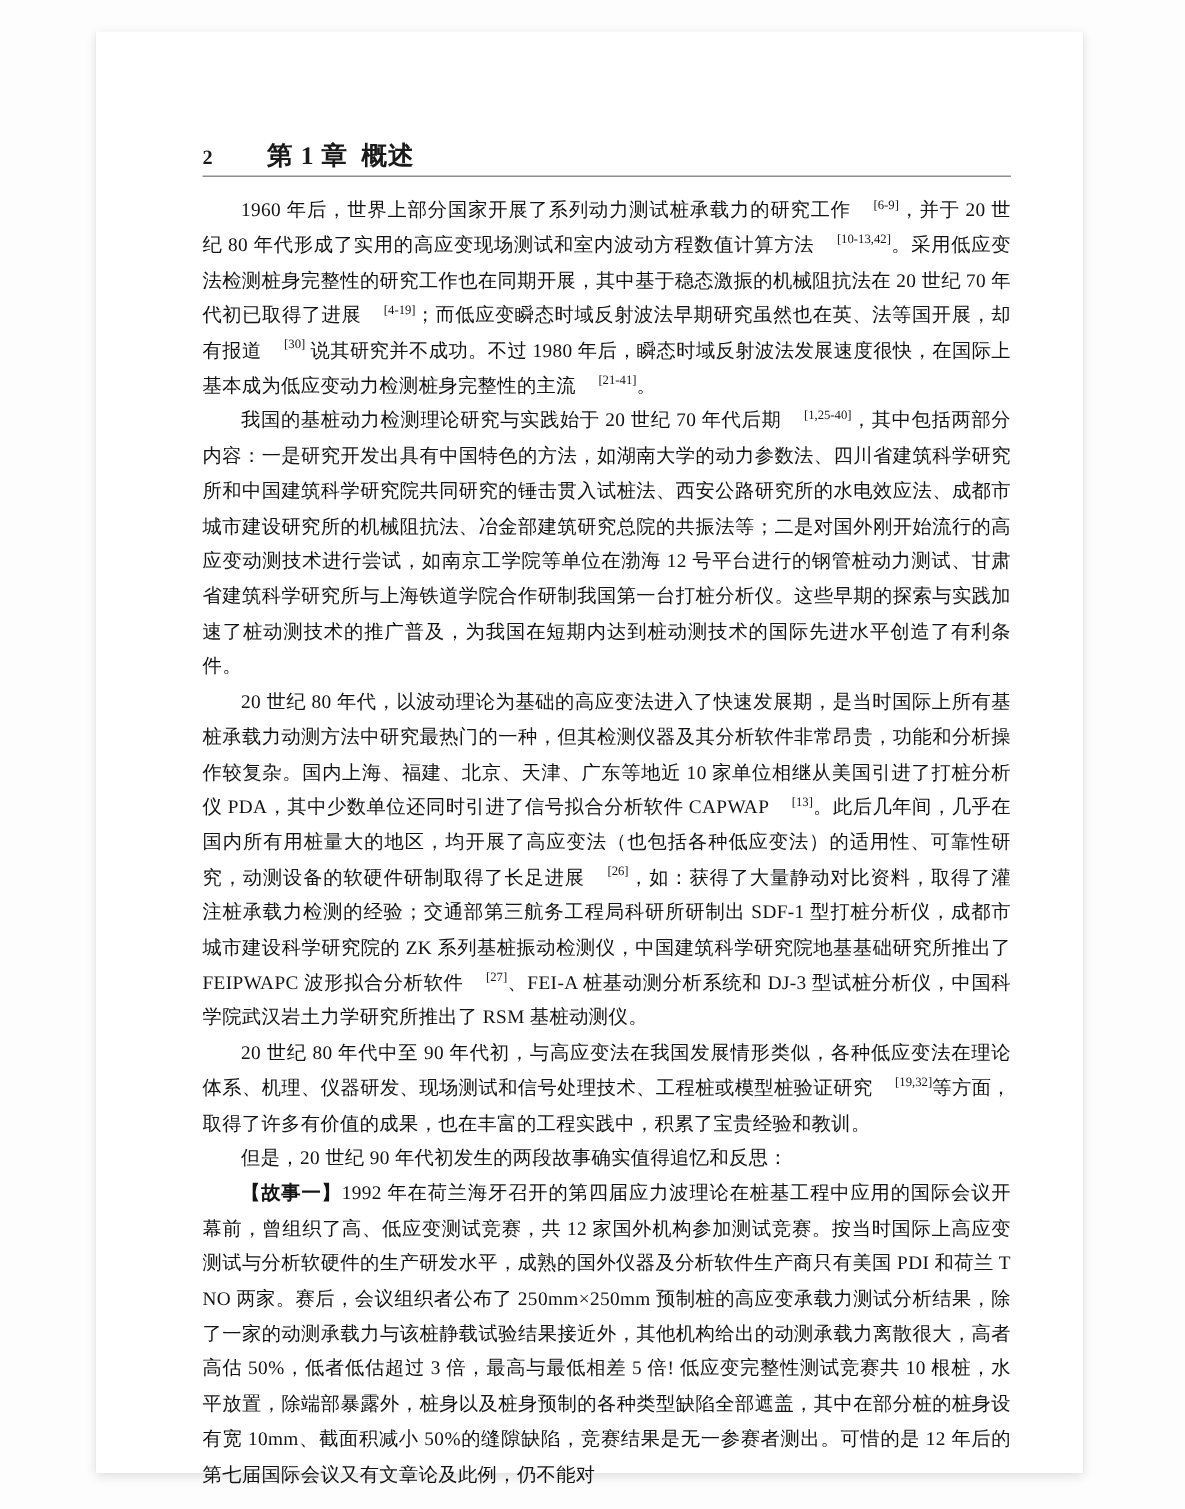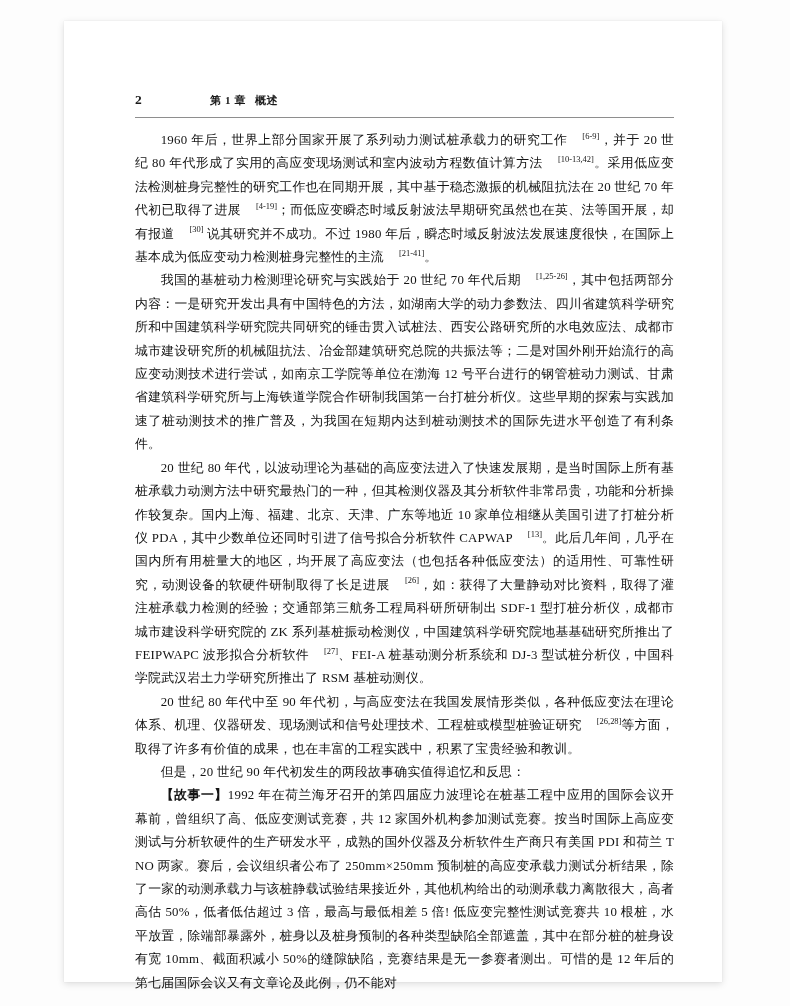--- a/index.html
+++ b/index.html
@@ -43,23 +43,22 @@
     color: #1a1a1a;
   }
   .folio {
     font-weight: bold;
     font-size: 13.5px;
     letter-spacing: 0.5px;
     min-width: 43px;
   }
   .chapter-label {
     font-weight: bold;
-    font-size: 11px;
+    font-size: 17px;
     letter-spacing: 0.6px;
-    margin-left: 32px;
   }
   .chapter-label .sep {
     display: inline-block;
     width: 9px;
   }
   .head-rule {
     margin-top: 5px;
     width: 539px;
     height: 1px;
     background: #8e8e8e;
@@ -104,22 +103,22 @@
     <div class="page-inner">
 
       <div class="running-head">
         <span class="folio">2</span>
         <span class="chapter-label"><span>第 1 章</span><span class="sep"></span><span>概述</span></span>
       </div>
       <div class="head-rule"></div>
 
       <div class="body-text">
         <p>1960 年后，世界上部分国家开展了系列动力测试桩承载力的研究工作<sup class="lat">[6-9]</sup>，并于 20 世纪 80 年代形成了实用的高应变现场测试和室内波动方程数值计算方法<sup class="lat">[10-13,42]</sup>。采用低应变法检测桩身完整性的研究工作也在同期开展，其中基于稳态激振的机械阻抗法在 20 世纪 70 年代初已取得了进展<sup class="lat">[4-19]</sup>；而低应变瞬态时域反射波法早期研究虽然也在英、法等国开展，却有报道<sup class="lat">[30]</sup> 说其研究并不成功。不过 1980 年后，瞬态时域反射波法发展速度很快，在国际上基本成为低应变动力检测桩身完整性的主流<sup class="lat">[21-41]</sup>。</p>
-        <p>我国的基桩动力检测理论研究与实践始于 20 世纪 70 年代后期<sup class="lat">[1,25-26]</sup>，其中包括两部分内容：一是研究开发出具有中国特色的方法，如湖南大学的动力参数法、四川省建筑科学研究所和中国建筑科学研究院共同研究的锤击贯入试桩法、西安公路研究所的水电效应法、成都市城市建设研究所的机械阻抗法、冶金部建筑研究总院的共振法等；二是对国外刚开始流行的高应变动测技术进行尝试，如南京工学院等单位在渤海 12 号平台进行的钢管桩动力测试、甘肃省建筑科学研究所与上海铁道学院合作研制我国第一台打桩分析仪。这些早期的探索与实践加速了桩动测技术的推广普及，为我国在短期内达到桩动测技术的国际先进水平创造了有利条件。</p>
+        <p>我国的基桩动力检测理论研究与实践始于 20 世纪 70 年代后期<sup class="lat">[1,25-40]</sup>，其中包括两部分内容：一是研究开发出具有中国特色的方法，如湖南大学的动力参数法、四川省建筑科学研究所和中国建筑科学研究院共同研究的锤击贯入试桩法、西安公路研究所的水电效应法、成都市城市建设研究所的机械阻抗法、冶金部建筑研究总院的共振法等；二是对国外刚开始流行的高应变动测技术进行尝试，如南京工学院等单位在渤海 12 号平台进行的钢管桩动力测试、甘肃省建筑科学研究所与上海铁道学院合作研制我国第一台打桩分析仪。这些早期的探索与实践加速了桩动测技术的推广普及，为我国在短期内达到桩动测技术的国际先进水平创造了有利条件。</p>
         <p>20 世纪 80 年代，以波动理论为基础的高应变法进入了快速发展期，是当时国际上所有基桩承载力动测方法中研究最热门的一种，但其检测仪器及其分析软件非常昂贵，功能和分析操作较复杂。国内上海、福建、北京、天津、广东等地近 10 家单位相继从美国引进了打桩分析仪 PDA，其中少数单位还同时引进了信号拟合分析软件 CAPWAP<sup class="lat">[13]</sup>。此后几年间，几乎在国内所有用桩量大的地区，均开展了高应变法（也包括各种低应变法）的适用性、可靠性研究，动测设备的软硬件研制取得了长足进展<sup class="lat">[26]</sup>，如：获得了大量静动对比资料，取得了灌注桩承载力检测的经验；交通部第三航务工程局科研所研制出 SDF-1 型打桩分析仪，成都市城市建设科学研究院的 ZK 系列基桩振动检测仪，中国建筑科学研究院地基基础研究所推出了 FEIPWAPC 波形拟合分析软件<sup class="lat">[27]</sup>、FEI-A 桩基动测分析系统和 DJ-3 型试桩分析仪，中国科学院武汉岩土力学研究所推出了 RSM 基桩动测仪。</p>
-        <p>20 世纪 80 年代中至 90 年代初，与高应变法在我国发展情形类似，各种低应变法在理论体系、机理、仪器研发、现场测试和信号处理技术、工程桩或模型桩验证研究<sup class="lat">[26,28]</sup>等方面，取得了许多有价值的成果，也在丰富的工程实践中，积累了宝贵经验和教训。</p>
+        <p>20 世纪 80 年代中至 90 年代初，与高应变法在我国发展情形类似，各种低应变法在理论体系、机理、仪器研发、现场测试和信号处理技术、工程桩或模型桩验证研究<sup class="lat">[19,32]</sup>等方面，取得了许多有价值的成果，也在丰富的工程实践中，积累了宝贵经验和教训。</p>
         <p>但是，20 世纪 90 年代初发生的两段故事确实值得追忆和反思：</p>
         <p><span class="story-tag">【故事一】</span>1992 年在荷兰海牙召开的第四届应力波理论在桩基工程中应用的国际会议开幕前，曾组织了高、低应变测试竞赛，共 12 家国外机构参加测试竞赛。按当时国际上高应变测试与分析软硬件的生产研发水平，成熟的国外仪器及分析软件生产商只有美国 PDI 和荷兰 TNO 两家。赛后，会议组织者公布了 250mm×250mm 预制桩的高应变承载力测试分析结果，除了一家的动测承载力与该桩静载试验结果接近外，其他机构给出的动测承载力离散很大，高者高估 50%，低者低估超过 3 倍，最高与最低相差 5 倍! 低应变完整性测试竞赛共 10 根桩，水平放置，除端部暴露外，桩身以及桩身预制的各种类型缺陷全部遮盖，其中在部分桩的桩身设有宽 10mm、截面积减小 50%的缝隙缺陷，竞赛结果是无一参赛者测出。可惜的是 12 年后的第七届国际会议又有文章论及此例，仍不能对</p>
       </div>
 
     </div>
   </div>
 </div>
 
 </body></html>

